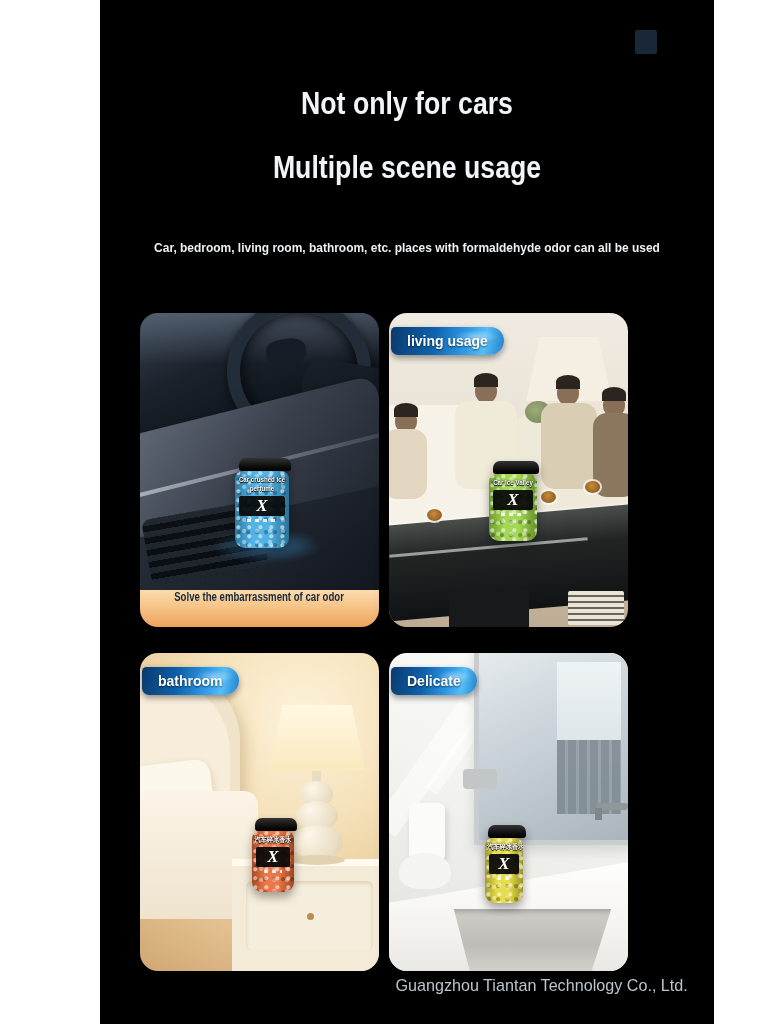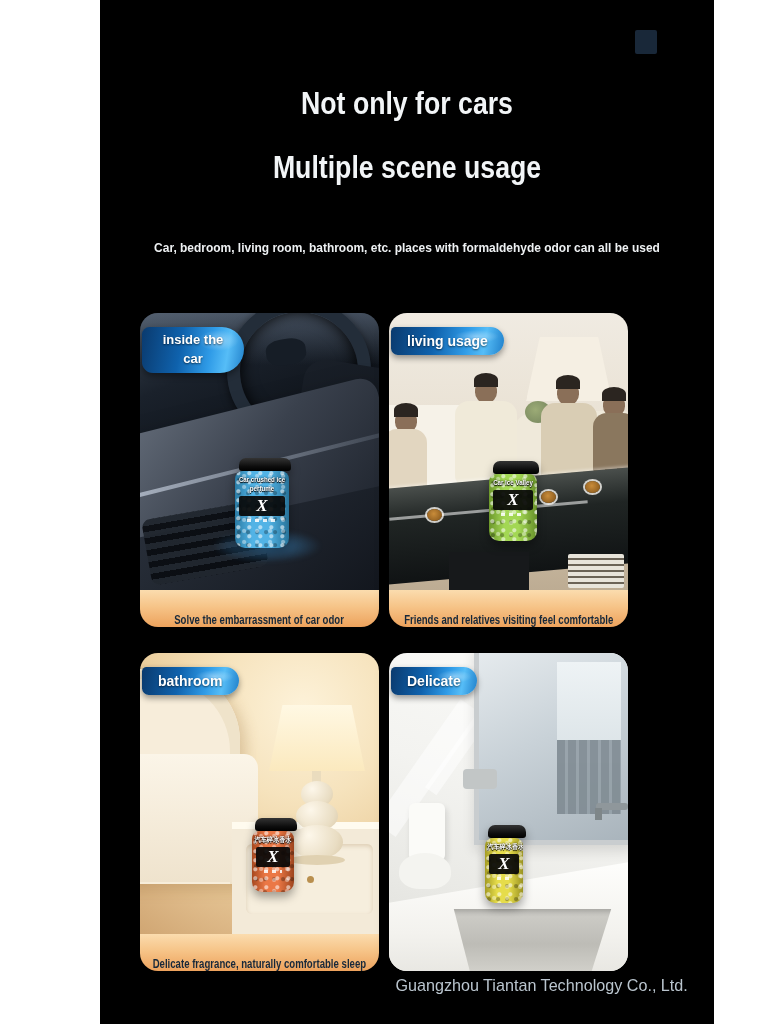--- a/index.html
+++ b/index.html
@@ -13,21 +13,21 @@
   .subtitle{position:absolute;top:240px;left:0;width:100%;text-align:center;color:#eef1f3;
     font-size:13px;font-weight:600;transform:scaleX(.92);transform-origin:50% 50%;white-space:nowrap;}
   .grid{position:absolute;left:40px;top:313px;width:488px;}
   .row{display:flex;gap:10px;}
   .row1{margin-bottom:26px;}
   .card{position:relative;width:239px;border-radius:18px;overflow:hidden;display:flex;flex-direction:column;
     box-shadow:0 4px 14px rgba(0,0,0,.35);}
   .row1 .card{height:314px;}
   .row2 .card{height:318px;}
   .photo{position:relative;flex:1;overflow:hidden;}
-  .caption{flex:0 0 37px;height:37px;display:flex;align-items:flex-end;justify-content:center;
+  .caption{flex:0 0 37px;height:37px;display:flex;align-items:flex-start;justify-content:center;
     background:linear-gradient(180deg,#fbdcae 0%,#f6c488 45%,#eda25c 100%);color:#17283a;
     font-size:12px;font-weight:700;}
   .caption span{display:inline-block;transform:scaleX(.8);white-space:nowrap;}
   
   .badge{position:absolute;left:2px;top:14px;color:#fff;font-weight:700;text-align:center;
     background:linear-gradient(100deg,#0a3a6e 0%,#0f62ad 38%,#2f9be7 66%,#56bdf7 82%,#1f7fca 100%);
     border-radius:8px 24px 26px 12px;box-shadow:0 3px 6px rgba(0,0,0,.4);
     text-shadow:0 1px 2px rgba(0,0,0,.6);z-index:5;}
   .badge::after{content:"";position:absolute;right:5px;top:3px;width:40%;height:46%;
     background:radial-gradient(ellipse at center,rgba(255,255,255,.38),transparent 70%);border-radius:50%;}
@@ -181,24 +181,20 @@
           <div class="sc-glow"></div>
           <div class="jar jar-blue">
             <div class="lid"></div>
             <div class="jbody speck">
               <div class="jtext">Car crushed ice</div>
               <div class="jtext">perfume</div>
               <div class="xband">X</div>
               <div class="jline"></div>
             </div>
           </div>
-        </div>
-        <div class="badge badge-two">
-          <span>inside the</span>
-          <span>car</span>
         </div>
         <div class="caption">
           <span>Solve the embarrassment of car odor</span>
         </div>
       </div>
 
       <div class="card">
         <div class="photo scene-living">
           <div class="lv-lampshade"></div>
           <div class="lv-lamppole"></div>
@@ -229,23 +225,20 @@
             <div class="jbody speck">
               <div class="jtext">Car Ice Valley</div>
               <div class="xband">X</div>
               <div class="jline"></div>
             </div>
           </div>
         </div>
         <div class="badge badge-one">
           <span>living usage</span>
         </div>
-        <div class="caption">
-          <span>Friends and relatives visiting feel comfortable</span>
-        </div>
       </div>
     </div>
 
     <div class="row row2">
 
       <div class="card">
         <div class="photo scene-bedroom">
           <div class="bd-headboard"></div>
           <div class="bd-pillow"></div>
           <div class="bd-bed"></div>
@@ -264,23 +257,20 @@
             <div class="lid"></div>
             <div class="jbody speck">
               <div class="jtext">汽车碎冰香水</div>
               <div class="xband">X</div>
               <div class="jline"></div>
             </div>
           </div>
         </div>
         <div class="badge badge-one">
           <span>bathroom</span>
-        </div>
-        <div class="caption">
-          <span>Delicate fragrance, naturally comfortable sleep</span>
         </div>
       </div>
 
       <div class="card">
         <div class="photo scene-bath">
           <div class="bt-streak bt-streak1"></div>
           <div class="bt-streak bt-streak2"></div>
           <div class="bt-mirror">
             <div class="bt-window">
               <div class="bt-building"></div>

